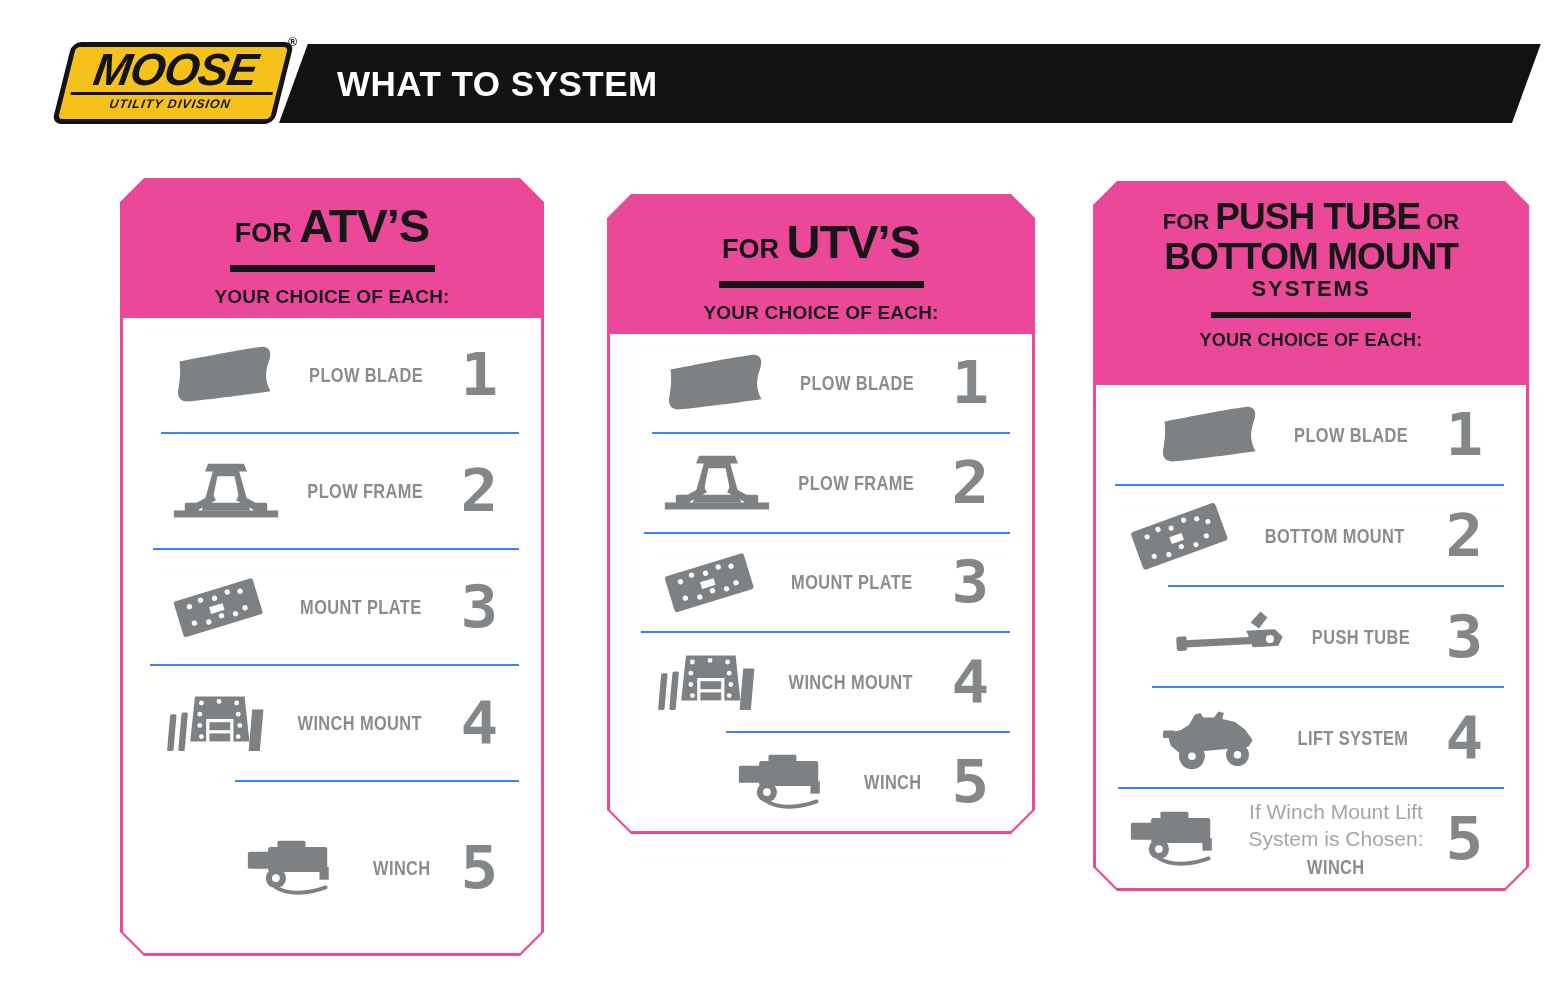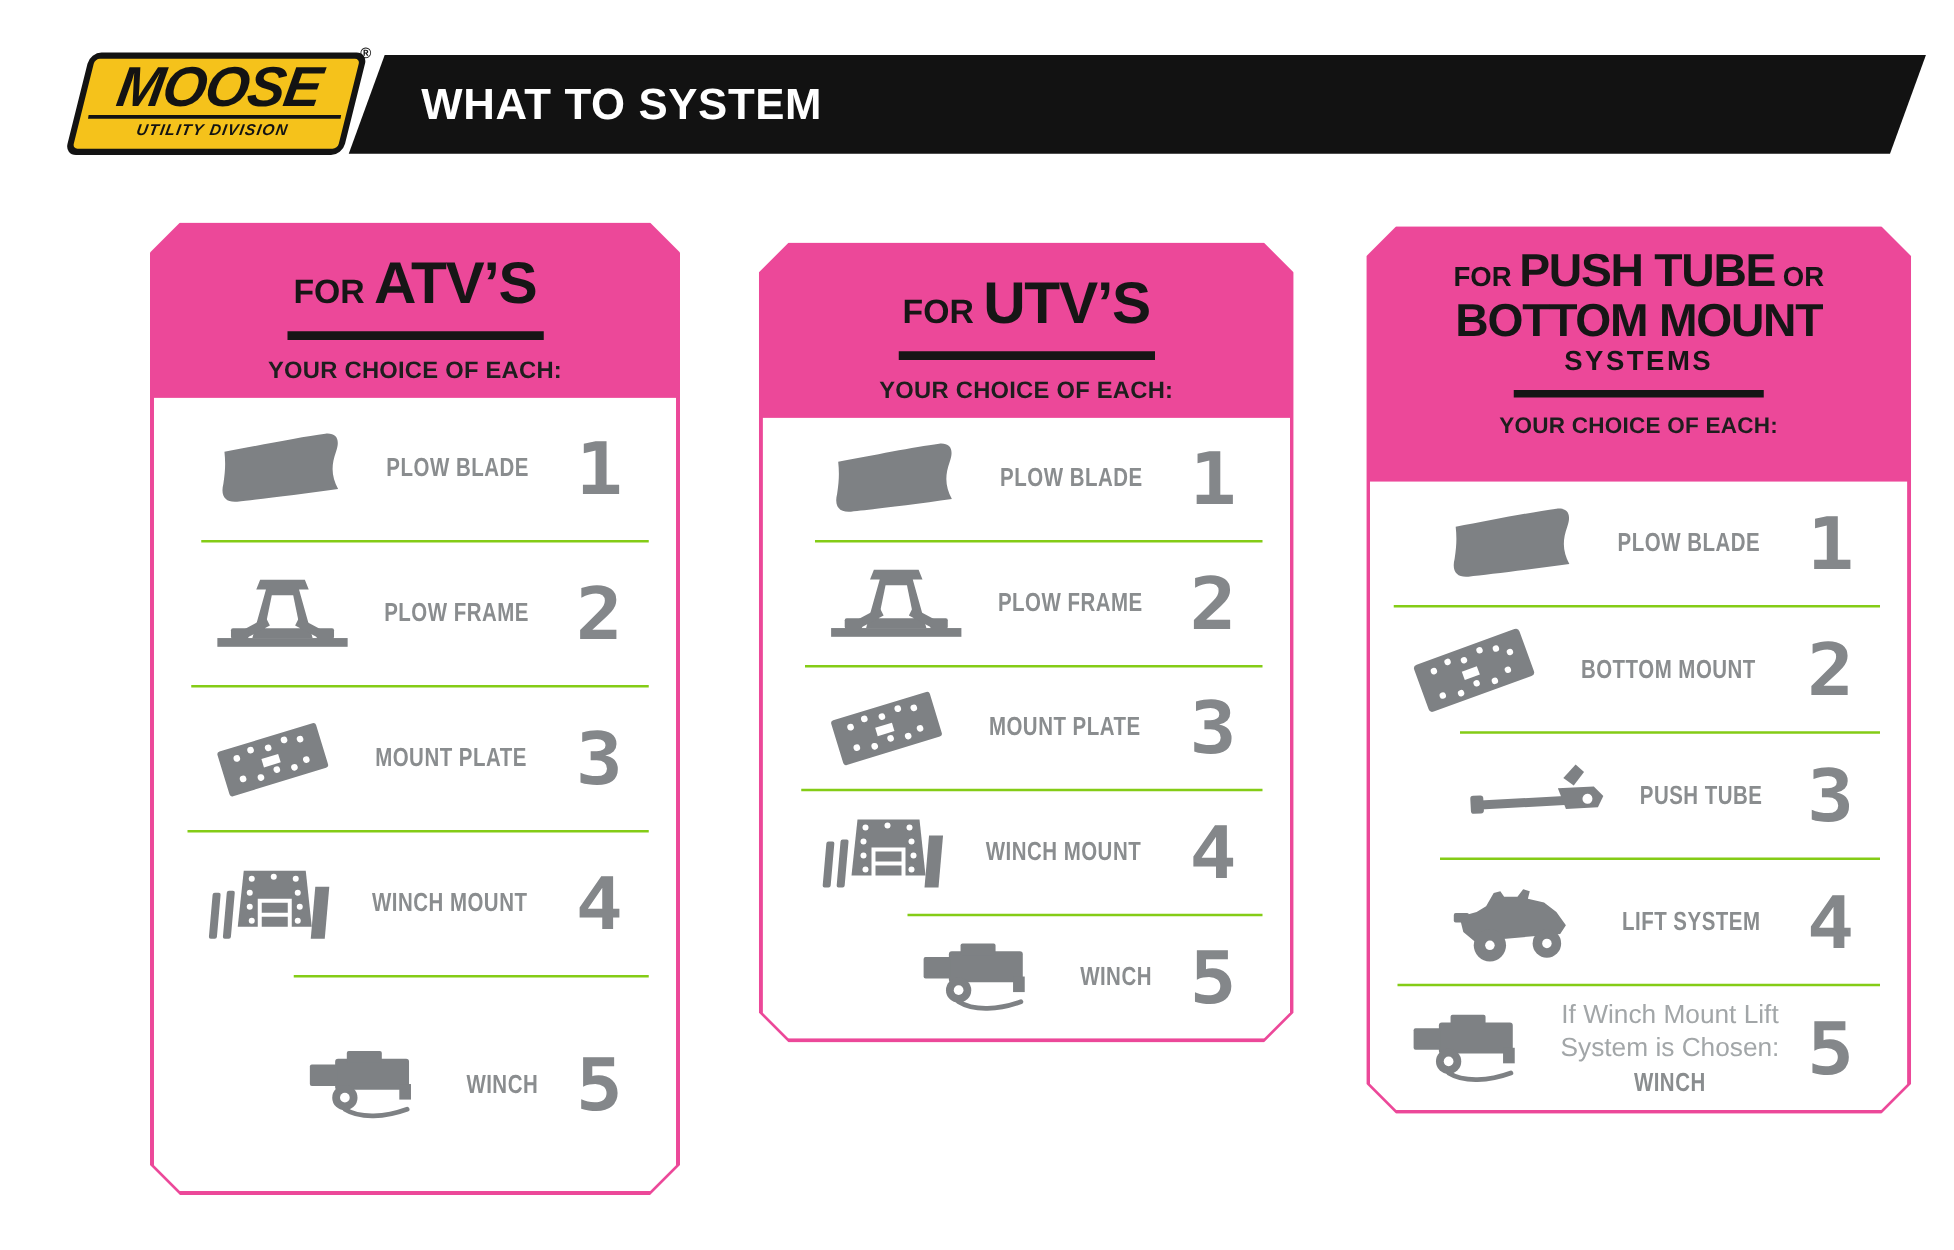--- a/index.html
+++ b/index.html
@@ -50,21 +50,21 @@
   .card-subtitle{font-size:19px;font-weight:700;color:#1E1E1E;letter-spacing:.2px;}
   .card-2 .card-subtitle{font-size:18px;}
 
   .card-body{position:absolute;left:3px;right:3px;bottom:3px;top:var(--head);
              background:#fff;display:flex;flex-direction:column;
              clip-path:polygon(0 0,100% 0,100% calc(100% - 21px),calc(100% - 21px) 100%,
                        21px 100%,0 calc(100% - 21px));align-items:flex-end;}
 
   .row{flex:1;display:flex;align-items:center;margin:0 22px;min-height:0;}
   .card-0 .row:last-child{flex:1.5;}
-  .row + .row{border-top:2px solid #84cc16;}
+  .row + .row{border-top:2px solid #3b82f6;}
   .row-icon{width:130px;display:flex;justify-content:center;align-items:center;}
   .row-mid{flex:1;text-align:center;}
   .row-label{display:inline-block;font-weight:700;font-size:21px;color:#8A8D8F;
              letter-spacing:.5px;transform:scaleX(.78);white-space:nowrap;}
   .row-note{font-size:21px;color:#A2A6A8;line-height:1.3;margin:0 auto 3px;max-width:190px;}
   .row-qty{width:80px;text-align:center;}
   .row-qty span{display:inline-block;font-family:"DejaVu Sans Mono",monospace;
                 font-weight:700;font-size:58px;color:#84878A;transform:scaleX(1.08);
                 line-height:1;}
 </style>

